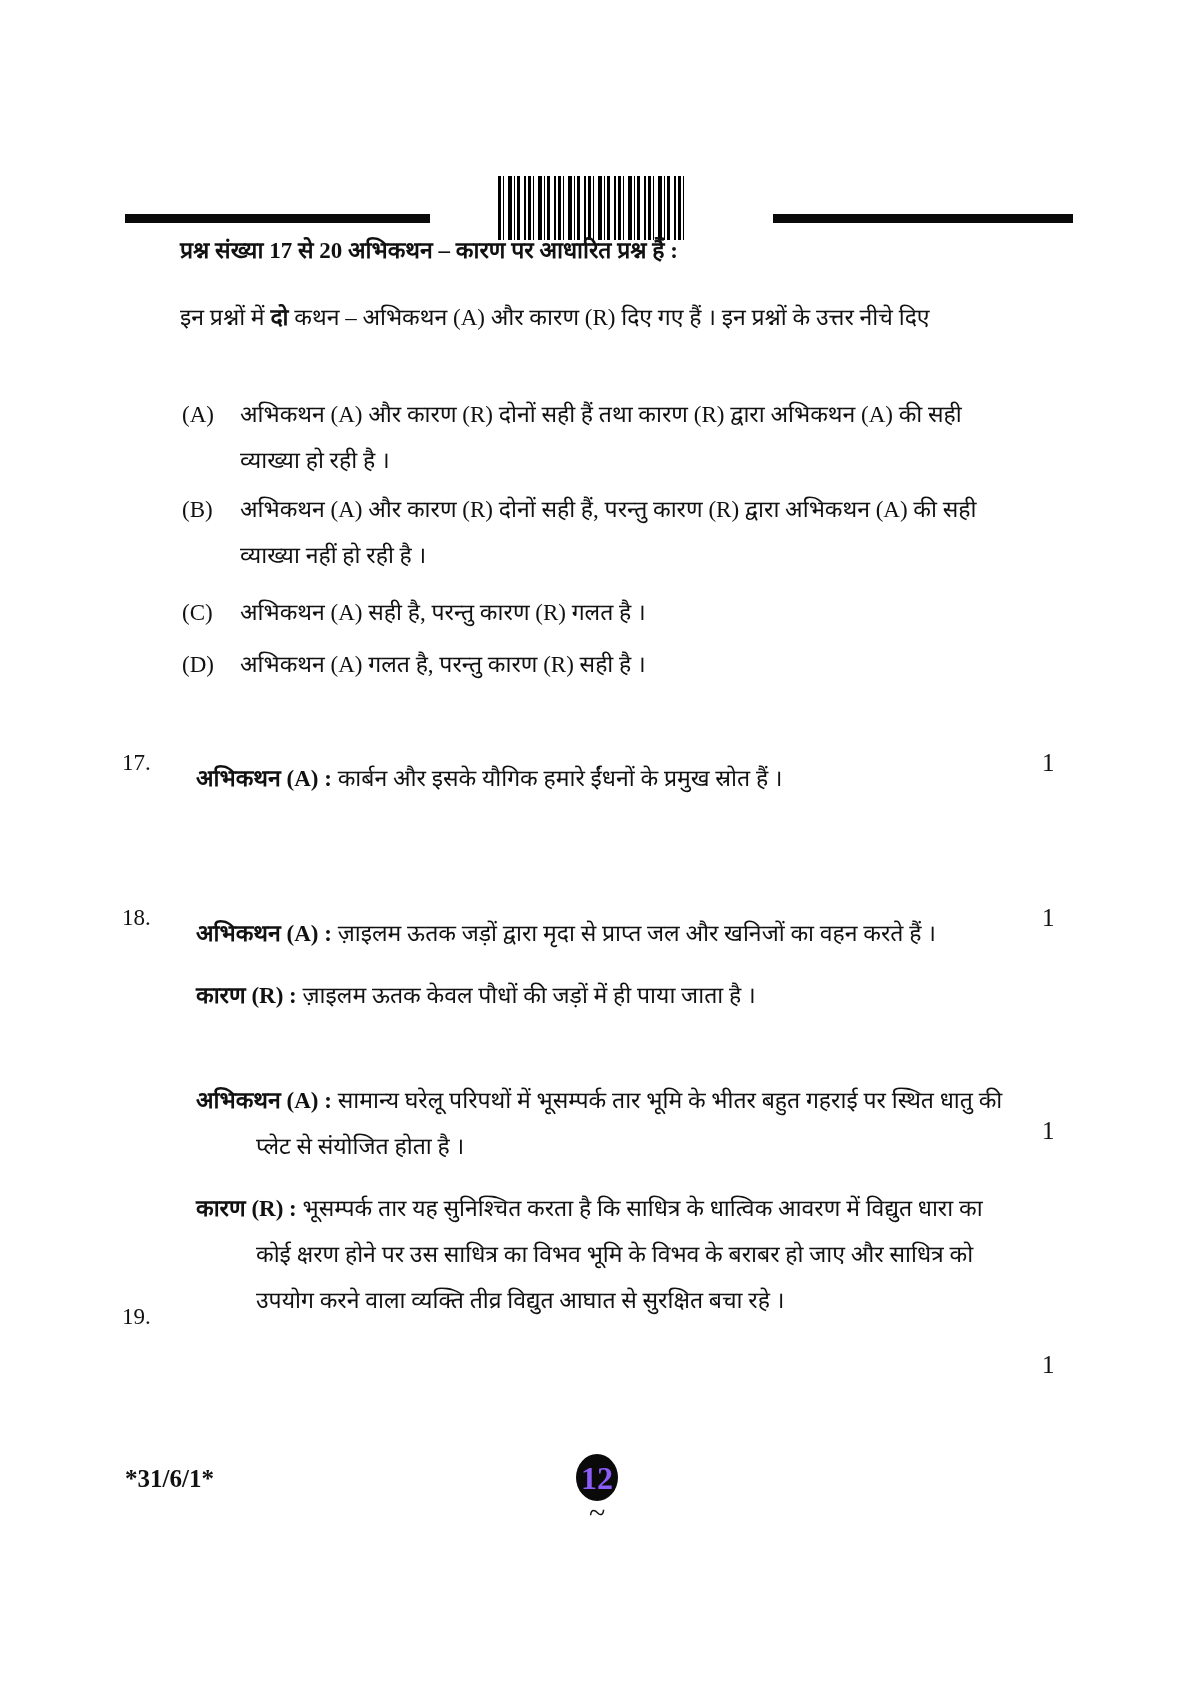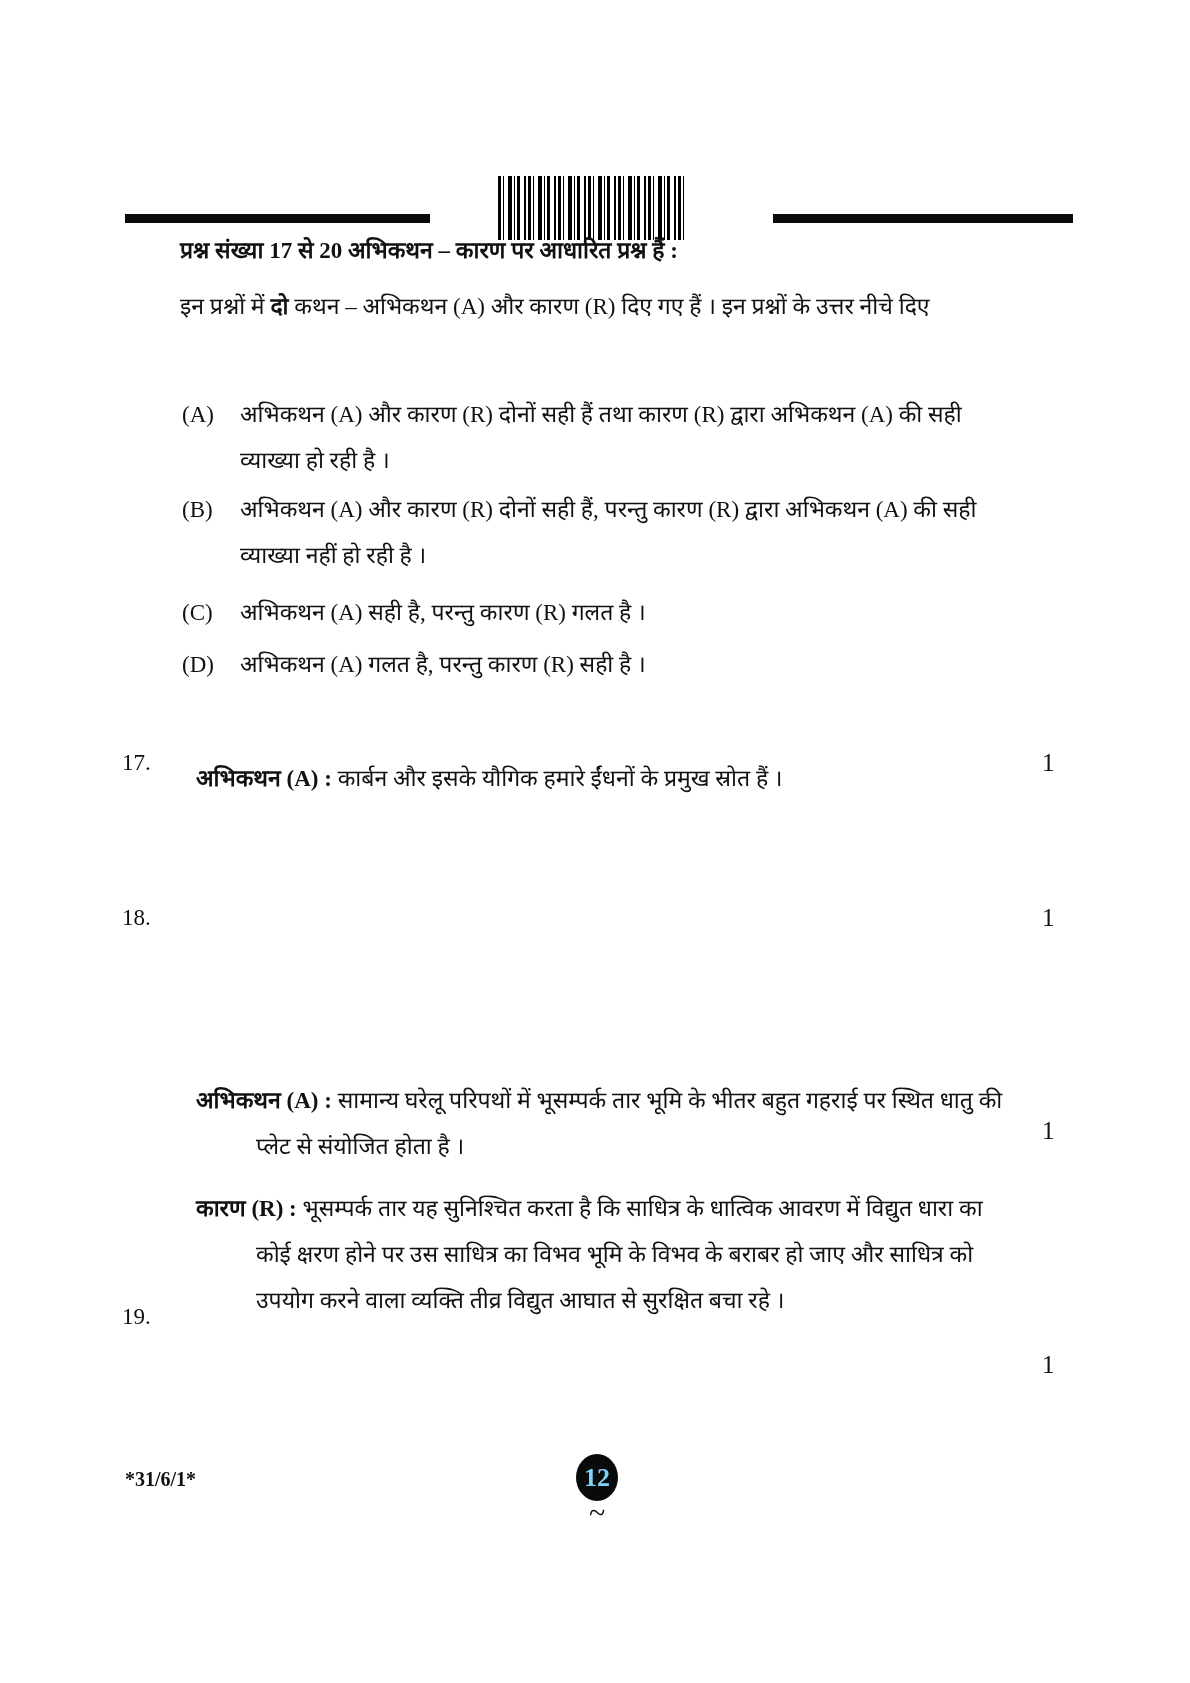--- a/index.html
+++ b/index.html
@@ -28,42 +28,42 @@
   .para { padding-left:60px; text-indent:-60px; }
   .plabel { font-weight:bold; }
   .opt { position:absolute; left:182px; display:flex; width:860px; }
   .opt-label { width:58px; flex:0 0 58px; }
   .opt-text { flex:1; }
   .question { position:absolute; left:122px; display:flex; width:940px; }
   .qnum { width:58px; flex:0 0 58px; }
   .qbody { flex:1; max-width:840px; }
   .reason-para { margin-top:14px; }
   .marks { position:absolute; left:1042px; width:40px; text-align:left; font-size:25px; }
-  .footer-code { position:absolute; left:125px; top:1462px; font-weight:bold; font-size:20px; line-height:34px; }
+  .footer-code { position:absolute; left:125px; top:1462px; font-weight:bold; font-size:25px; line-height:34px; }
   .page-badge {
     position:absolute; left:576px; top:1454px; width:42px; height:47px;
     background:#0a0a0a; border-radius:50%;
     display:flex; align-items:center; justify-content:center;
-    color:#7dd3fc; font-weight:bold; font-size:26px; line-height:1;
+    color:#8b5cf6; font-weight:bold; font-size:32px; line-height:1;
   }
   .tilde { position:absolute; left:576px; top:1496px; width:42px; text-align:center; font-size:30px; line-height:34px; }
   p { margin:16px; }
 </style>
 </head>
 <body>
 
 <div id="page">
 
   <div class="rule" style="left:125px; top:214px; width:305px;"></div>
   <div id="barcode"></div>
   <div class="rule" style="left:773px; top:214px; width:300px;"></div>
 
   <div class="abs heading" style="left:180px; top:228px;">प्रश्न संख्या 17 से 20 अभिकथन – कारण पर आधारित प्रश्न हैं :</div>
 
-  <div class="abs" style="left:180px; top:284px; width:840px;">
+  <div class="abs" style="left:180px; top:295px; width:840px;">
     <span>इन प्रश्नों में </span><b>दो</b><span> कथन – अभिकथन (A) और कारण (R) दिए गए हैं । इन प्रश्नों के उत्तर नीचे दिए</span><br>
   </div>
 
   <div class="opt" style="top:392px;">
     <div class="opt-label">(A)</div>
     <div class="opt-text">अभिकथन (A) और कारण (R) दोनों सही हैं तथा कारण (R) द्वारा अभिकथन (A) की सही<br>व्याख्या हो रही है ।</div>
   </div>
   <div class="opt" style="top:487px;">
     <div class="opt-label">(B)</div>
     <div class="opt-text">अभिकथन (A) और कारण (R) दोनों सही हैं, परन्तु कारण (R) द्वारा अभिकथन (A) की सही<br>व्याख्या नहीं हो रही है ।</div>
@@ -80,20 +80,24 @@
   <div class="question" style="top:740px;">
     <div class="qnum">17.</div>
     <div class="qbody">
       <p class="para"><b class="plabel">अभिकथन (A) :</b> <span>कार्बन और इसके यौगिक हमारे ईंधनों के प्रमुख स्रोत हैं ।</span></p>
     </div>
   </div>
   <div class="marks" style="top:740px;">1</div>
 
   <div class="question" style="top:895px;">
     <div class="qnum">18.</div>
+    <div class="qbody">
+      <p class="para"><b class="plabel">अभिकथन (A) :</b> <span>ज़ाइलम ऊतक जड़ों द्वारा मृदा से प्राप्त जल और खनिजों का वहन करते हैं ।</span></p>
+      <p class="para reason-para"><b class="plabel">कारण (R) :</b> <span>ज़ाइलम ऊतक केवल पौधों की जड़ों में ही पाया जाता है ।</span></p>
+    </div>
   </div>
   <div class="marks" style="top:895px;">1</div>
 
   <div class="question" style="top:1062px;align-items:flex-end;">
     <div class="qnum">19.</div>
     <div class="qbody">
       <p class="para"><b class="plabel">अभिकथन (A) :</b> <span>सामान्य घरेलू परिपथों में भूसम्पर्क तार भूमि के भीतर बहुत गहराई पर स्थित धातु की<br>प्लेट से संयोजित होता है ।</span></p>
       <p class="para reason-para"><b class="plabel">कारण (R) :</b> <span>भूसम्पर्क तार यह सुनिश्चित करता है कि साधित्र के धात्विक आवरण में विद्युत धारा का<br>कोई क्षरण होने पर उस साधित्र का विभव भूमि के विभव के बराबर हो जाए और साधित्र को<br>उपयोग करने वाला व्यक्ति तीव्र विद्युत आघात से सुरक्षित बचा रहे ।</span></p>
     </div>
   </div>

